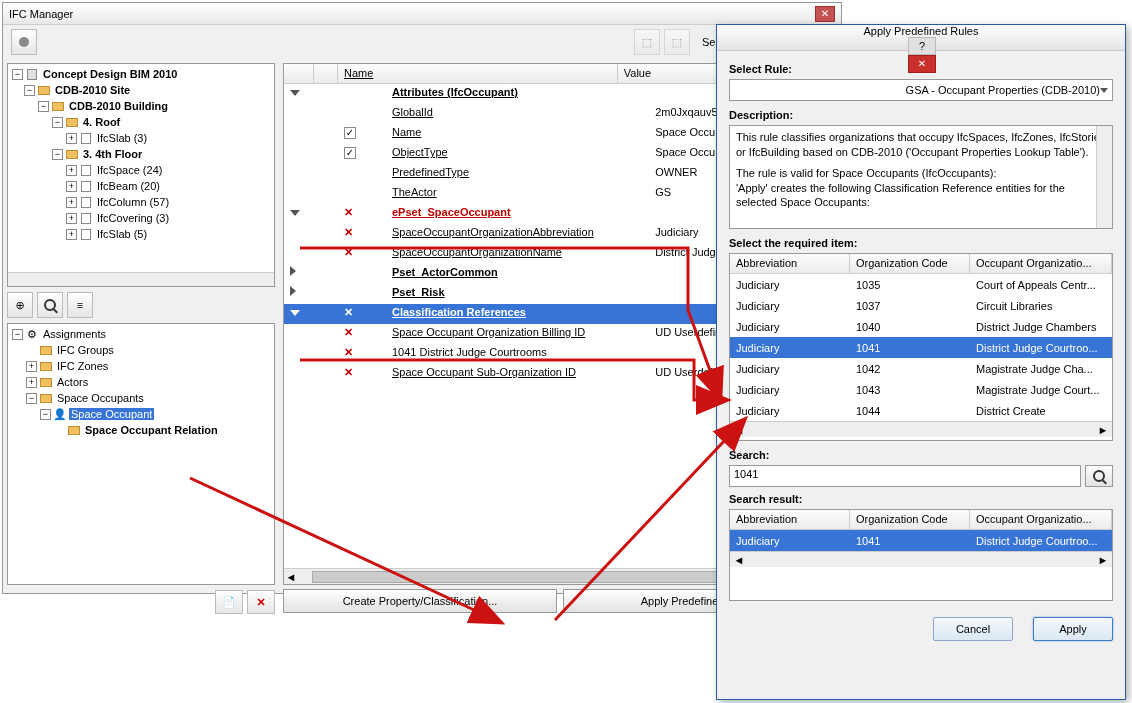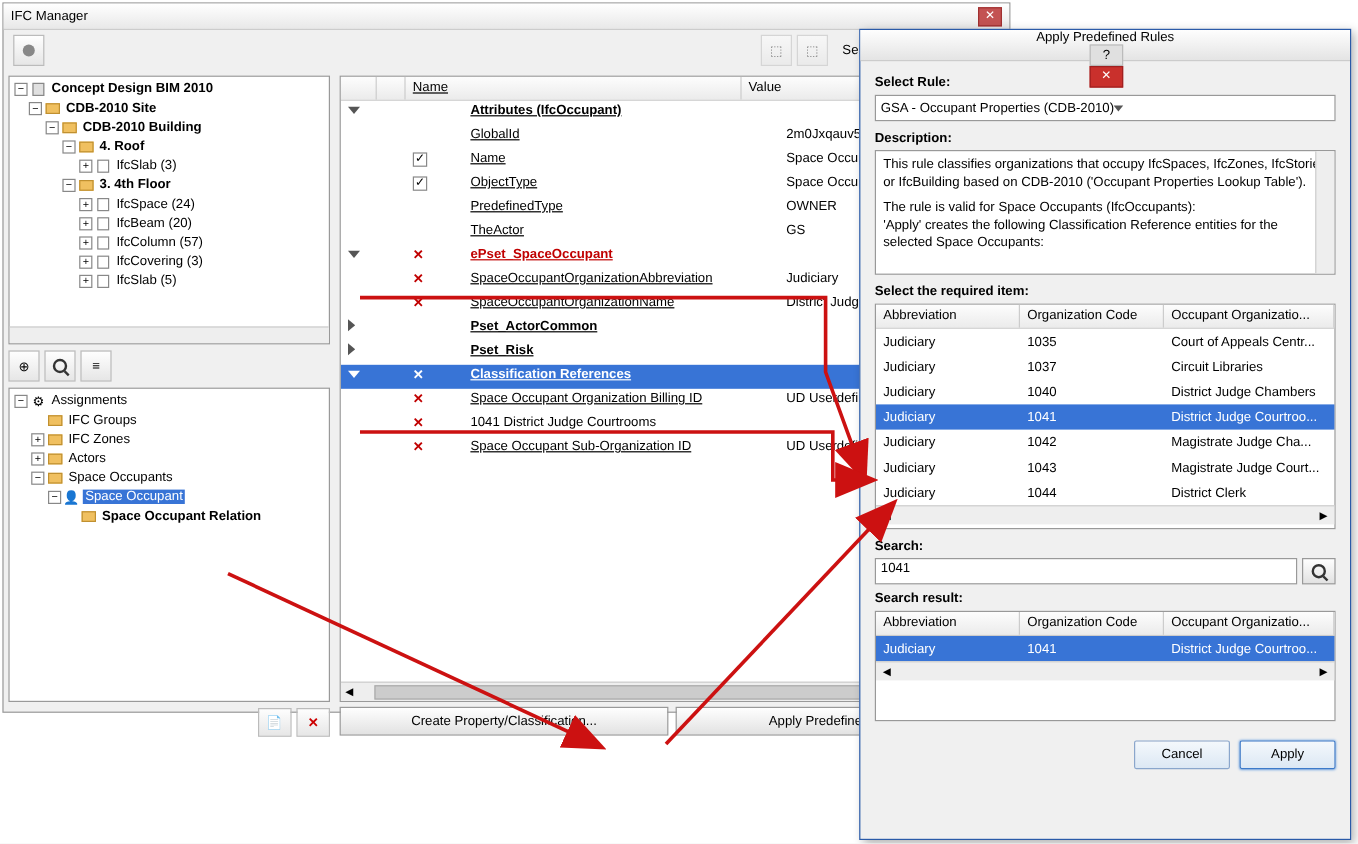--- a/index.html
+++ b/index.html
@@ -70,21 +70,21 @@
 .dialog { position: absolute; left: 716px; top: 24px; width: 410px; height: 676px; border: 1px solid #2a5aa8; background: #f0f0f0; box-shadow: 3px 3px 8px rgba(0,0,0,0.3); }
 .dialog-title { height: 26px; background: linear-gradient(#fefefe, #e4e4e4); display: flex; align-items: center; padding: 0 4px; border-bottom: 1px solid #ccc; flex-direction: column; }
 .dialog-title .icon { width: 16px; height: 16px; background: #8a6d3b; margin-right: 6px; }
 .dialog-title .txt { flex: 1; }
 .dialog-title .dlg-btn { width: 28px; height: 18px; margin-left: 2px; text-align: center; line-height: 16px; cursor: pointer; }
 .dialog-title .help-btn { background: #e0e0e0; border: 1px solid #bbb; }
 .dialog-title .x-btn { background: #c9302c; color: #fff; border: 1px solid #a02020; font-size: 10px; }
 
 .dialog-body { padding: 8px 12px; }
 .lbl { margin: 4px 0; font-weight: bold; }
-.combo { width: 100%; height: 22px; border: 1px solid #999; background: #fff; padding: 2px 4px; display: flex; justify-content: flex-start; align-items: center; }
+.combo { width: 100%; height: 22px; border: 1px solid #999; background: #fff; padding: 2px 4px; display: flex; justify-content: flex-end; align-items: center; }
 .combo .arrow { width: 0; height: 0; border-left: 4px solid transparent; border-right: 4px solid transparent; border-top: 5px solid #555; }
 
 .desc-box { width: 100%; height: 104px; border: 1px solid #999; background: #fff; padding: 4px 6px; margin-top: 4px; overflow: auto; line-height: 1.35; position: relative; }
 .desc-box .sb { position: absolute; right: 0; top: 0; width: 16px; height: 100%; background: #eee; border-left: 1px solid #ccc; }
 
 .grid { width: 100%; border: 1px solid #999; background: #fff; margin-top: 4px; }
 .grid-hdr { display: flex; height: 20px; background: linear-gradient(#fdfdfd, #ebebeb); border-bottom: 1px solid #ccc; }
 .grid-hdr > div { border-right: 1px solid #ccc; padding: 3px 6px; overflow: hidden; white-space: nowrap; }
 .gcol1 { width: 120px; }
 .gcol2 { width: 120px; }
@@ -94,21 +94,21 @@
 .grid-row.sel { background: #3874d6; color: #fff; }
 .grid-scroll { height: 16px; background: #eee; border-top: 1px solid #ccc; display: flex; align-items: center; justify-content: space-between; padding: 0 2px; }
 .grid-scroll .arrow-l, .grid-scroll .arrow-r { width: 14px; text-align: center; }
 
 .search-row { display: flex; gap: 4px; margin-top: 4px; }
 .search-input { flex: 1; height: 22px; border: 1px solid #999; background: #fff; padding: 2px 4px; }
 .srch-btn { width: 28px; height: 22px; border: 1px solid #999; background: linear-gradient(#fefefe, #e2e2e2); display: flex; align-items: center; justify-content: center; cursor: pointer; }
 .mag { width: 12px; height: 12px; border: 2px solid #333; border-radius: 50%; position: relative; }
 .mag:after { content: ''; position: absolute; width: 5px; height: 2px; background: #333; bottom: -3px; right: -4px; transform: rotate(45deg); }
 
-.dlg-buttons { display: flex; justify-content: flex-end; gap: 8px; padding: 8px 12px; }
+.dlg-buttons { display: flex; justify-content: flex-end; gap: 20px; padding: 8px 12px; }
 .dlg-buttons .btn { width: 80px; height: 24px; border: 1px solid #8aa6cc; background: linear-gradient(#f4f8fc, #dce8f4); cursor: pointer; display: flex; align-items: center; justify-content: center; border-radius: 2px; }
 .dlg-buttons .btn.primary { border: 1px solid #3d7ac9; box-shadow: 0 0 2px #6aa0e0; }
 
 
 svg.overlay { position: absolute; left: 0; top: 0; width: 1132px; height: 703px; pointer-events: none; }
 </style>
 </head>
 <body>
 
 <div class="main-window">
@@ -455,21 +455,21 @@
             <div class="gcol3">Magistrate Judge Cha...</div>
           </div>
           <div class="grid-row">
             <div class="gcol1">Judiciary</div>
             <div class="gcol2">1043</div>
             <div class="gcol3">Magistrate Judge Court...</div>
           </div>
           <div class="grid-row">
             <div class="gcol1">Judiciary</div>
             <div class="gcol2">1044</div>
-            <div class="gcol3">District Clerk</div>
+            <div class="gcol3">District Create</div>
           </div>
         </div>
       <div class="grid-scroll">
         <span class="arrow-l">◄</span>
           <span class="arrow-r">►</span>
       </div>
     </div>
 
     <div class="lbl" style="margin-top:8px">Search:</div>
     <div class="search-row">

